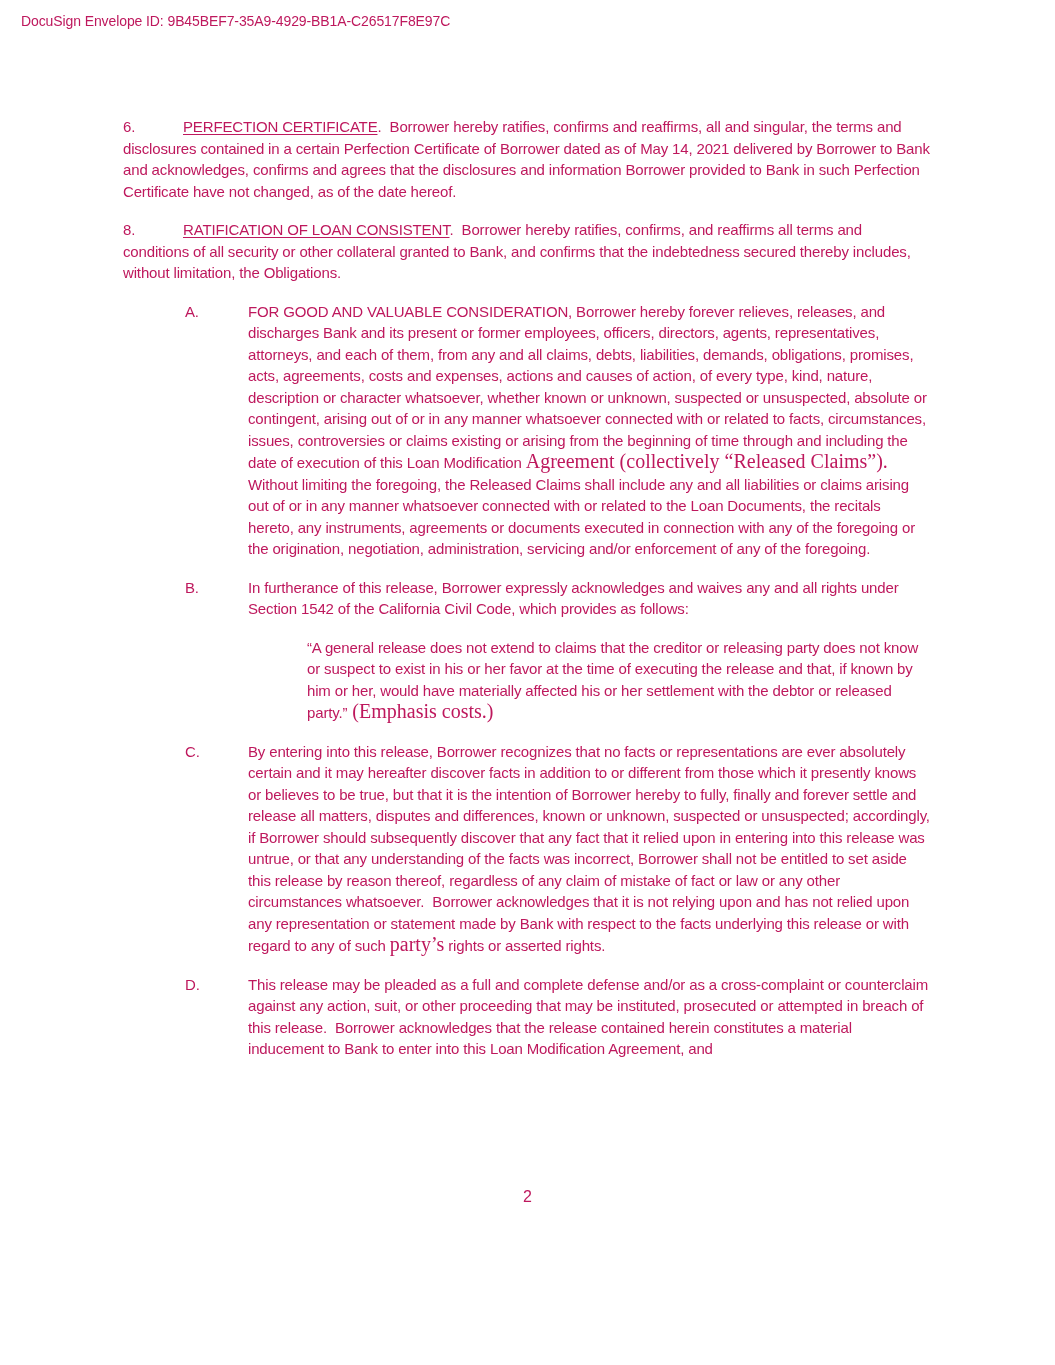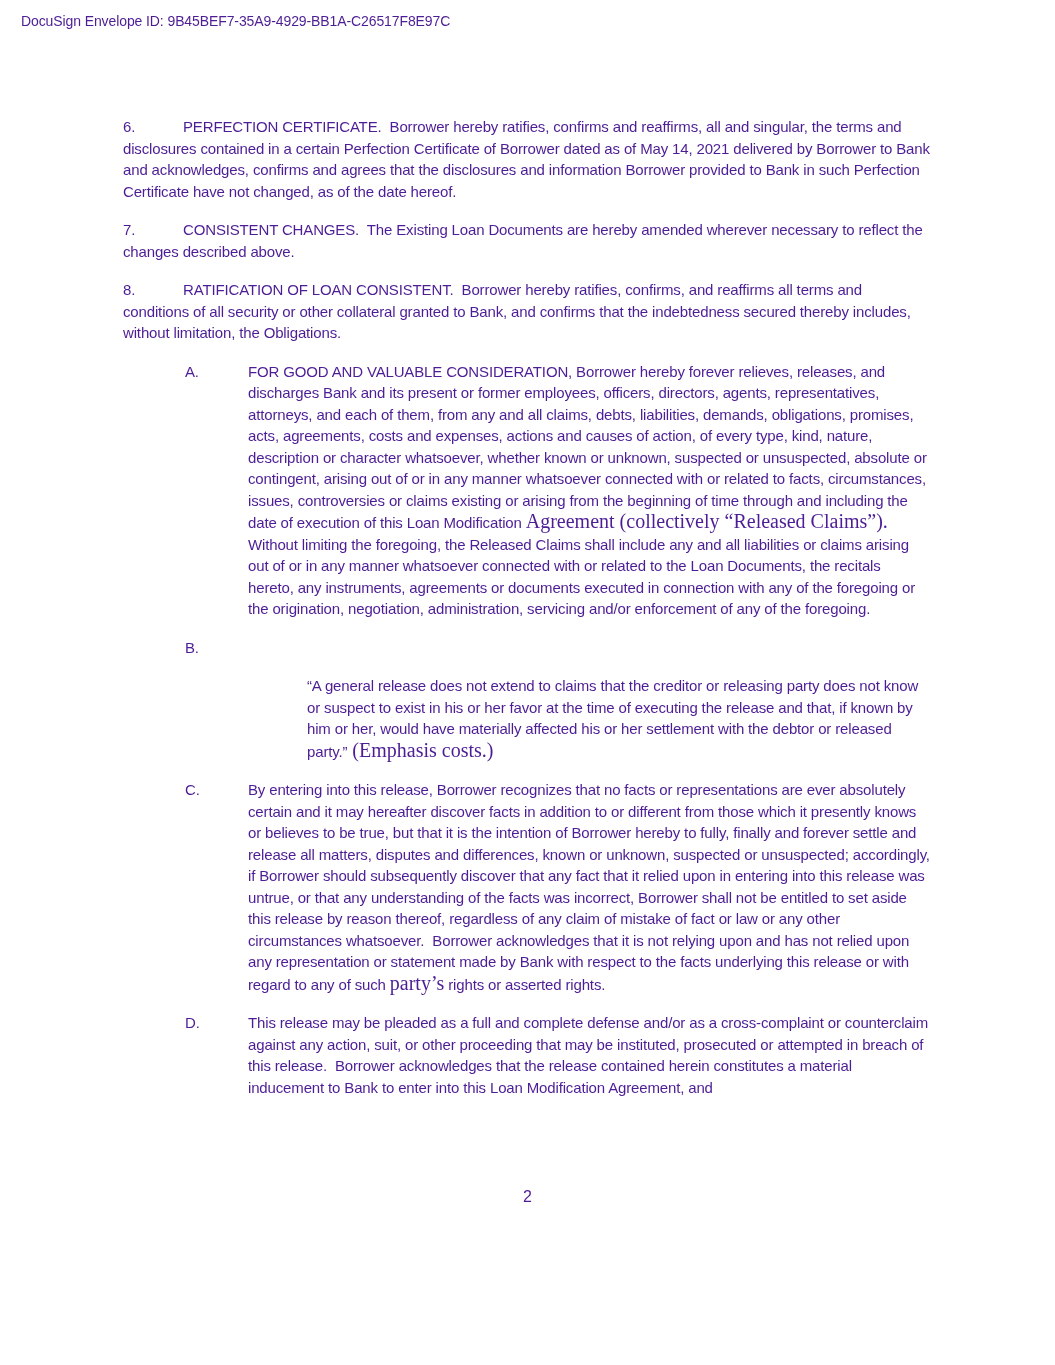--- a/index.html
+++ b/index.html
@@ -5,21 +5,21 @@
   html, body {
     margin: 0;
     padding: 0;
     background: #ffffff;
   }
   .page {
     position: relative;
     width: 1055px;
     height: 1365px;
     background: #ffffff;
-    color: #4c1d95;
+    color: #be185d;
     font-family: "Liberation Sans", sans-serif;
     overflow: hidden;
   }
   .docusign-header {
     position: absolute;
     top: 13px;
     left: 21px;
     font-size: 14px;
     letter-spacing: -0.1px;
     white-space: pre;
@@ -35,20 +35,21 @@
   }
   .section {
     margin: 0 0 17px 0;
     white-space: pre-wrap;
   }
   .section .num {
     display: inline-block;
     width: 60px;
   }
   .section .title {
+    text-decoration: underline;
     text-underline-offset: 2px;
   }
   .sub {
     display: flex;
     margin: 0 0 17px 0;
   }
   .sub .letter {
     flex: none;
     margin-left: 62px;
     width: 63px;
@@ -81,32 +82,32 @@
 <body>
 
 <div class="page">
 
   <div class="docusign-header">DocuSign Envelope ID: 9B45BEF7-35A9-4929-BB1A-C26517F8E97C</div>
 
   <main class="content">
 
     <p class="section"><span class="num">6.</span><span class="title">PERFECTION CERTIFICATE</span><span class="body">.  Borrower hereby ratifies, confirms and reaffirms, all and singular, the terms and disclosures contained in a certain Perfection Certificate of Borrower dated as of May 14, 2021 delivered by Borrower to Bank and acknowledges, confirms and agrees that the disclosures and information Borrower provided to Bank in such Perfection Certificate have not changed, as of the date hereof.</span></p>
 
-    <p class="section"><span class="num">7.</span><span class="title">CONSISTENT CHANGES</span><span class="body">.  The Existing Loan Documents are hereby amended wherever necessary to reflect the changes described above.</span></p>
 
     <p class="section"><span class="num">8.</span><span class="title">RATIFICATION OF LOAN CONSISTENT</span><span class="body">.  Borrower hereby ratifies, confirms, and reaffirms all terms and conditions of all security or other collateral granted to Bank, and confirms that the indebtedness secured thereby includes, without limitation, the Obligations.</span></p>
 
 
     <div class="sub">
       <span class="letter">A.</span>
       <div class="subtext"><span>FOR GOOD AND VALUABLE CONSIDERATION, Borrower hereby forever relieves, releases, and discharges Bank and its present or former employees, officers, directors, agents, representatives, attorneys, and each of them, from any and all claims, debts, liabilities, demands, obligations, promises, acts, agreements, costs and expenses, actions and causes of action, of every type, kind, nature, description or character whatsoever, whether known or unknown, suspected or unsuspected, absolute or contingent, arising out of or in any manner whatsoever connected with or related to facts, circumstances, issues, controversies or claims existing or arising from the beginning of time through and including the date of execution of this Loan Modification </span><span class="serif">Agreement (collectively “Released Claims”).</span><span>  Without limiting the foregoing, the Released Claims shall include any and all liabilities or claims arising out of or in any manner whatsoever connected with or related to the Loan Documents, the recitals hereto, any instruments, agreements or documents executed in connection with any of the foregoing or the origination, negotiation, administration, servicing and/or enforcement of any of the foregoing.</span></div>
     </div>
 
     <div class="sub">
       <span class="letter">B.</span>
+      <div class="subtext"><span>In furtherance of this release, Borrower expressly acknowledges and waives any and all rights under Section 1542 of the California Civil Code, which provides as follows:</span></div>
     </div>
 
     <div class="quote"><span>“A general release does not extend to claims that the creditor or releasing party does not know or suspect to exist in his or her favor at the time of executing the release and that, if known by him or her, would have materially affected his or her settlement with the debtor or released party.”</span><span class="serif"> (Emphasis costs.)</span></div>
 
     <div class="sub">
       <span class="letter">C.</span>
       <div class="subtext"><span>By entering into this release, Borrower recognizes that no facts or representations are ever absolutely certain and it may hereafter discover facts in addition to or different from those which it presently knows or believes to be true, but that it is the intention of Borrower hereby to fully, finally and forever settle and release all matters, disputes and differences, known or unknown, suspected or unsuspected; accordingly, if Borrower should subsequently discover that any fact that it relied upon in entering into this release was untrue, or that any understanding of the facts was incorrect, Borrower shall not be entitled to set aside this release by reason thereof, regardless of any claim of mistake of fact or law or any other circumstances whatsoever.  Borrower acknowledges that it is not relying upon and has not relied upon any representation or statement made by Bank with respect to the facts underlying this release or with regard to any of such </span><span class="serif">party’s</span><span> rights or asserted rights.</span></div>
     </div>
 
     <div class="sub">

